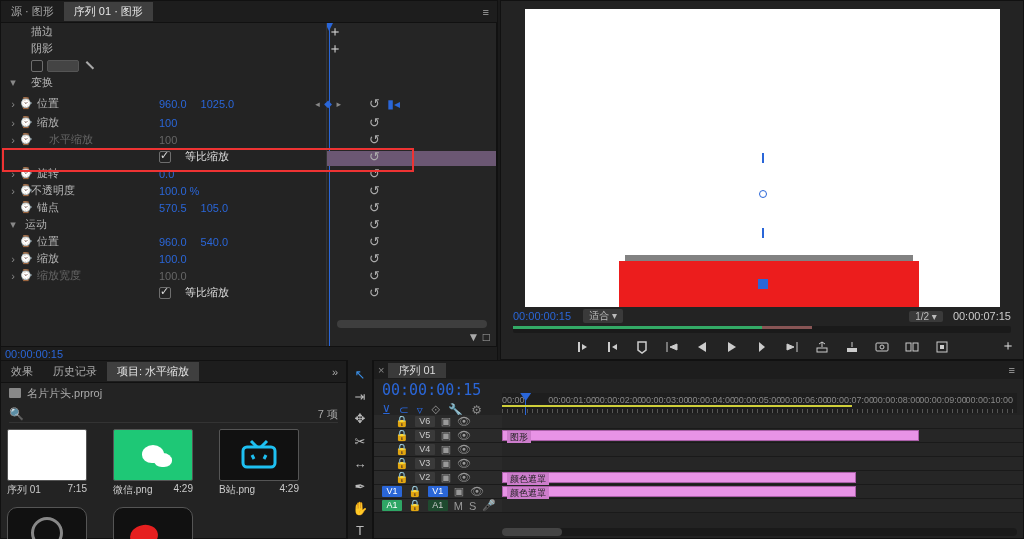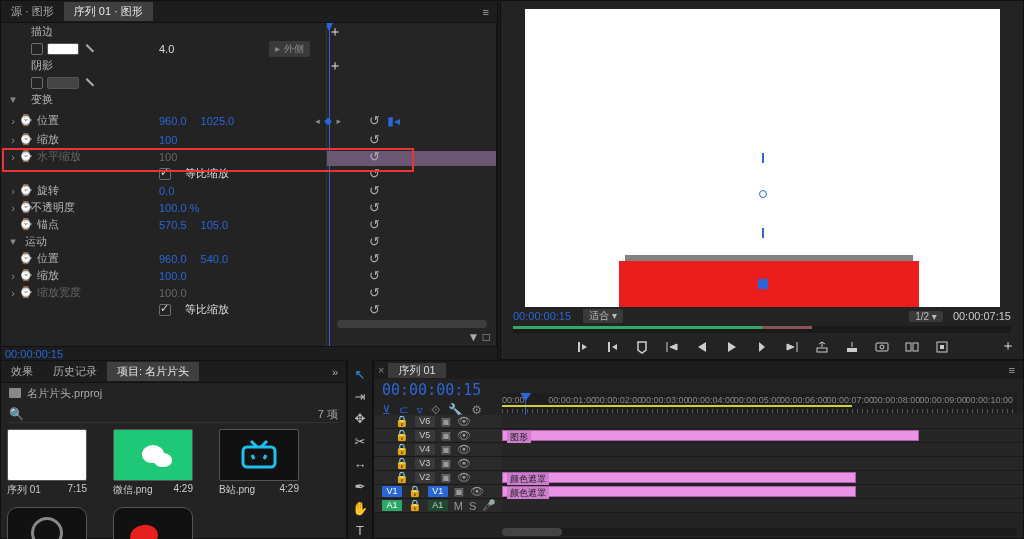--- a/index.html
+++ b/index.html
@@ -138,29 +138,20 @@
       <div class="play" style="left:2px"></div>
       <div class="clipbar" style="top:128px"></div>
     </div>
 
     <div class="row">
       <span class="tw"></span>
         <span class="sw"></span>
       <span class="label">描边</span>
       <span class="add">＋</span>
     </div>
-    <div class="row">
-      <span class="tw"></span>
-        <span class="sw"></span>
-      <span class="small-check"></span>
-      <span class="swatch"></span>
-      <span class="eyedrop"></span>
-      <span class="vals"><span class="white">4.0</span></span>
-      <span style="position:absolute; left:268px;" class="btn-outer"><span style="margin-right:4px">▸</span><span>外侧</span></span>
-    </div>
 
     <div class="row">
       <span class="tw"></span>
         <span class="sw"></span>
       <span class="label">阴影</span>
       <span class="add">＋</span>
     </div>
     <div class="row">
       <span class="tw"></span>
         <span class="sw"></span>
@@ -188,21 +179,21 @@
     <div class="row">
       <span class="tw">›</span>
         <span class="sw">⌚</span>
       <span class="label" style="margin-left:6px">缩放</span>
       <span class="vals"><span>100</span></span>
       <span class="reset">↺</span>
     </div>
     <div class="row">
       <span class="tw">›</span>
         <span class="sw dim">⌚</span>
-      <span class="label dim" style="margin-left:6px">水平缩放</span>
+      <span class="label dim" style="margin-left:18px">水平缩放</span>
       <span class="vals"><span class="dim">100</span></span>
       <span class="reset dim">↺</span>
     </div>
     <div class="row">
       <span class="vals" style="left:158px"><span class="small-check on"></span><span class="white">等比缩放</span></span>
       <span class="reset">↺</span>
     </div>
     <div class="row">
       <span class="tw">›</span>
         <span class="sw">⌚</span>
@@ -351,21 +342,21 @@
         </svg>
       </div>
   </div>
   <span class="pm-plus">＋</span>
 </div>
 
 <div class="ll panel">
   <div class="ll-tabs">
     <div class="ll-tab">效果</div>
     <div class="ll-tab">历史记录</div>
-    <div class="ll-tab active">项目: 名片片头</div>
+    <div class="ll-tab active">项目: 水平缩放</div>
     <div class="ec-menu">»</div>
   </div>
   <div class="ll-path">
     <span class="fico"></span>
     <span>名片片头.prproj</span>
   </div>
   <div class="ll-search">
     <span class="mag">🔍</span>
     <span class="count">7 项</span>
   </div>

